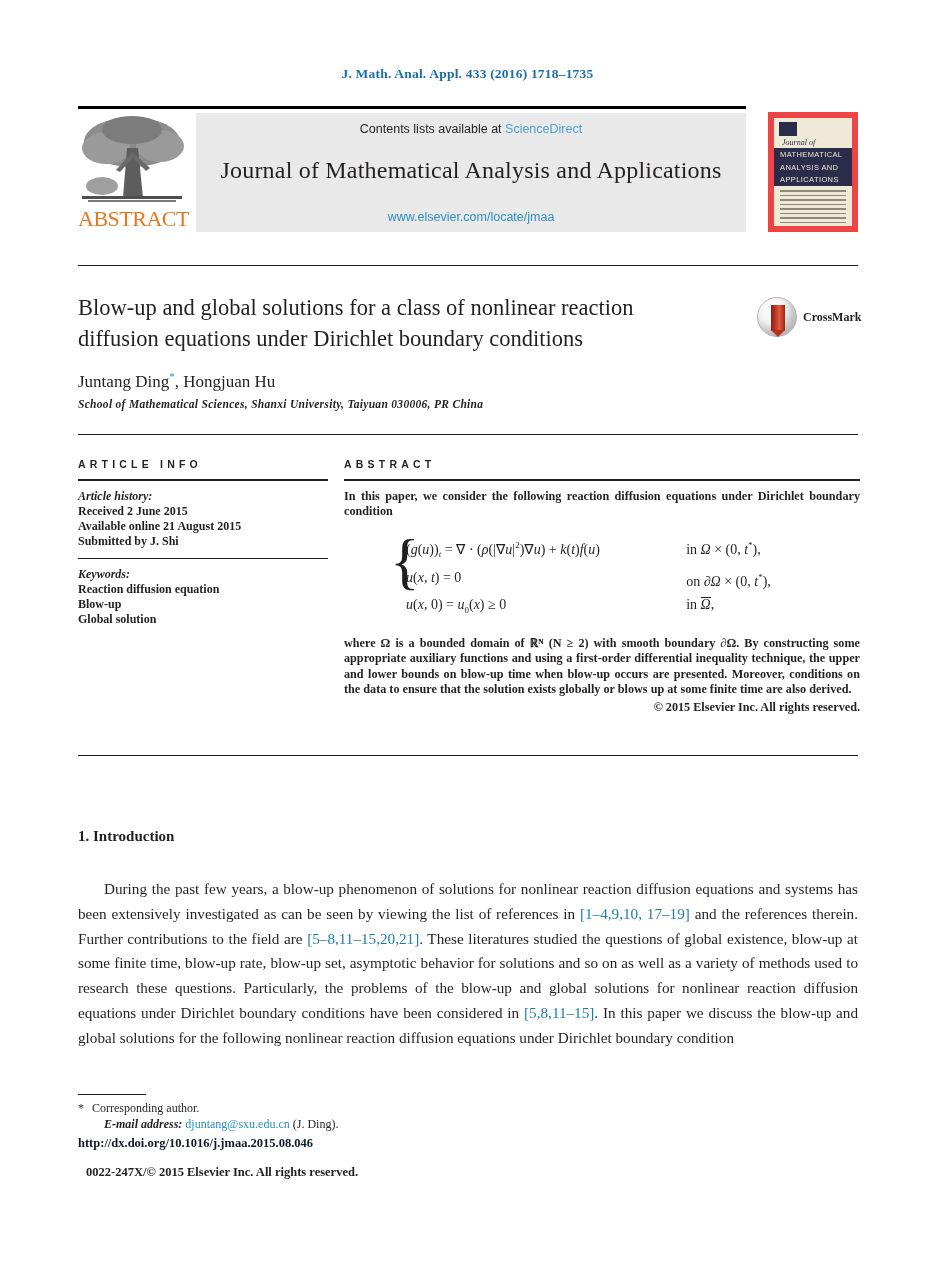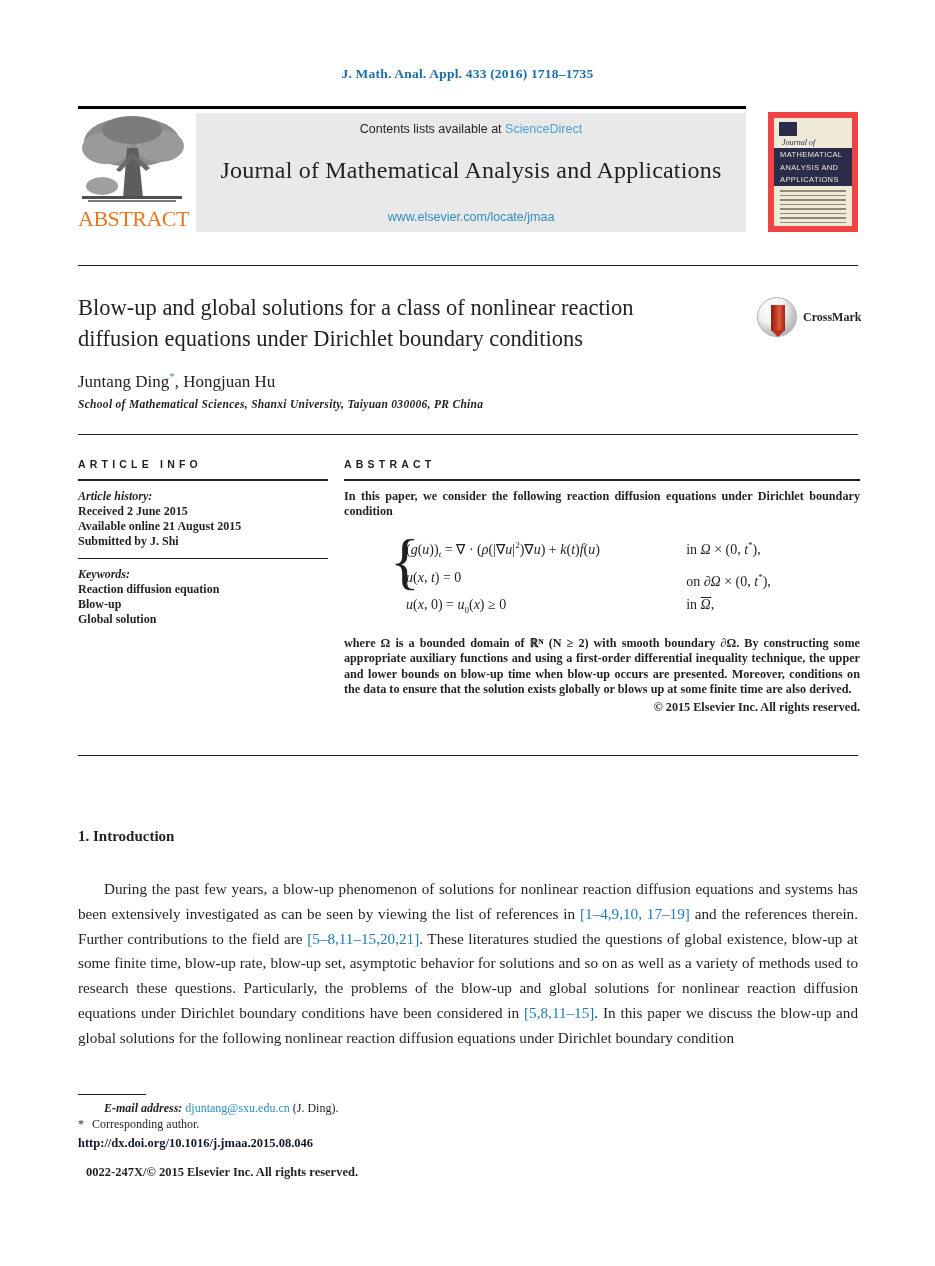--- a/index.html
+++ b/index.html
@@ -558,24 +558,24 @@
 <div class="title-rule" style="top:755px"></div>
 
 <div class="sec-title">1.  Introduction</div>
 
 <div class="body-text">
   <span class="indent"></span><span>During the past few years, a blow-up phenomenon of solutions for nonlinear reaction diffusion equations and systems has been extensively investigated as can be seen by viewing the list of references in </span><a class="ref" href="#">[1–4,9,10, 17–19]</a><span> and the references therein. Further contributions to the field are </span><a class="ref" href="#">[5–8,11–15,20,21]</a><span>. These literatures studied the questions of global existence, blow-up at some finite time, blow-up rate, blow-up set, asymptotic behavior for solutions and so on as well as a variety of methods used to research these questions. Particularly, the problems of the blow-up and global solutions for nonlinear reaction diffusion equations under Dirichlet boundary conditions have been considered in </span><a class="ref" href="#">[5,8,11–15]</a><span>. In this paper we discuss the blow-up and global solutions for the following nonlinear reaction diffusion equations under Dirichlet boundary condition</span>
 </div>
 
 <div class="foot-rule"></div>
 <div class="foot-note">
+  <div>
+    <span class="star">*</span><span>Corresponding author.</span>
+  </div>
   <div style="padding-left:26px">
     <span class="foot-email-label">E-mail address:</span>
     <a href="#">djuntang@sxu.edu.cn</a>
     <span>(J. Ding).</span>
   </div>
-  <div>
-    <span class="star">*</span><span>Corresponding author.</span>
-  </div>
 </div>
 
 <div class="foot-doi">http://dx.doi.org/10.1016/j.jmaa.2015.08.046</div>
 <div class="foot-issn">0022-247X/© 2015 Elsevier Inc. All rights reserved.</div>
 
 </body></html>

